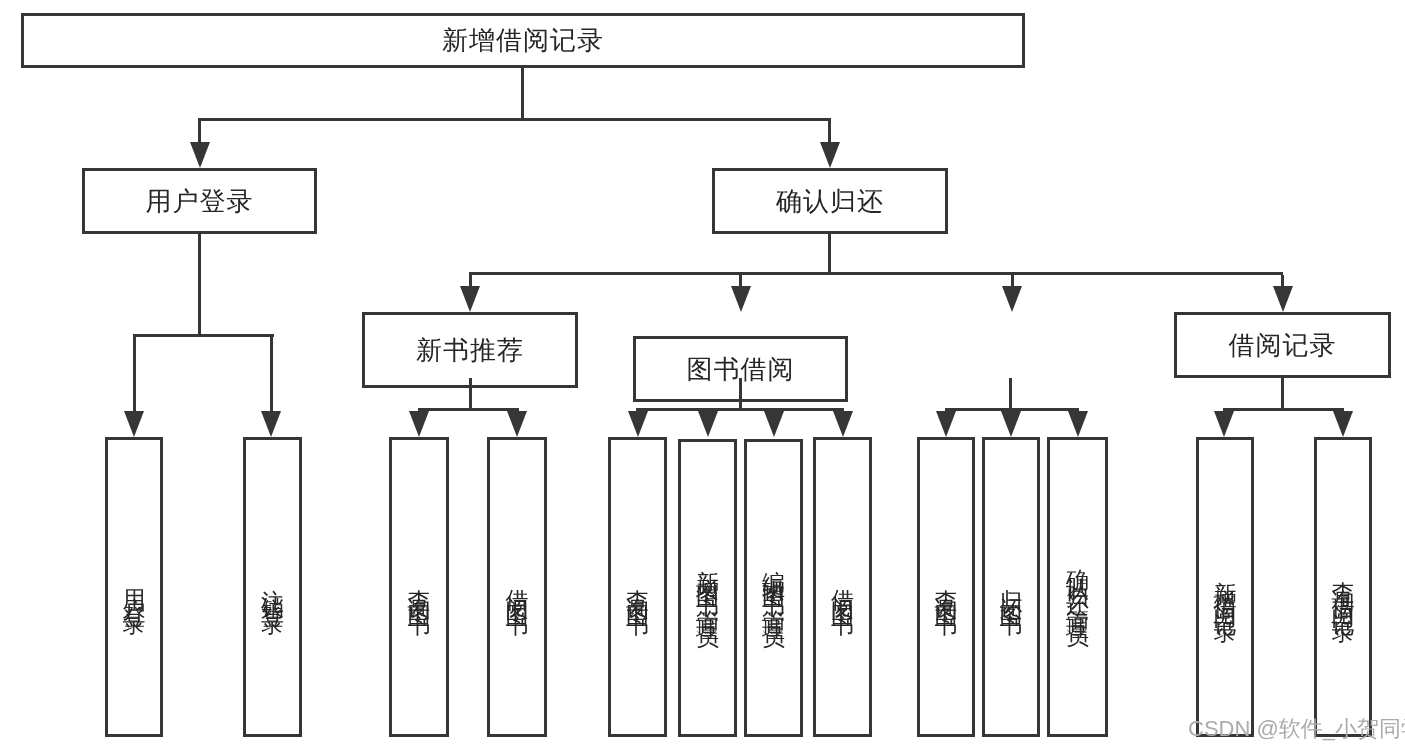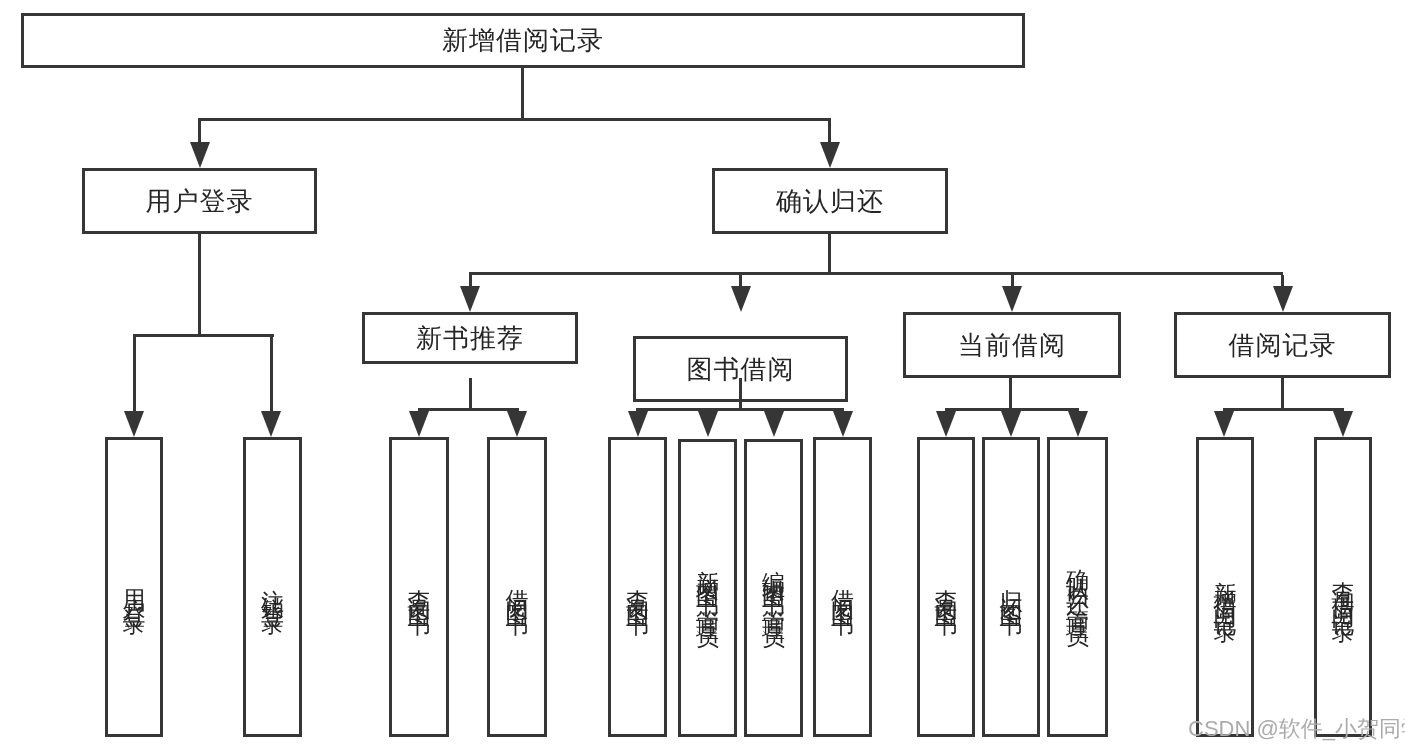--- a/index.html
+++ b/index.html
@@ -96,28 +96,25 @@
   <div class="line" style="left:469px; top:272px; width:814px; height:3px;"></div>
   <div class="line" style="left:469px; top:275px; width:3px; height:11px;"></div>
   <div class="arrow-down" style="left:460px; top:286px;"></div>
   <div class="line" style="left:739px; top:275px; width:3px; height:11px;"></div>
   <div class="arrow-down" style="left:731px; top:286px;"></div>
   <div class="line" style="left:1011px; top:275px; width:3px; height:11px;"></div>
   <div class="arrow-down" style="left:1002px; top:286px;"></div>
   <div class="line" style="left:1281px; top:275px; width:3px; height:11px;"></div>
   <div class="arrow-down" style="left:1273px; top:286px;"></div>
 
-  <div class="node" style="left:362px; top:312px; width:216px; height:52px;">
+  <div class="node" style="left:362px; top:312px; width:216px; height:76px;">
     <span class="h-label">新书推荐</span>
   </div>
   <div class="node" style="left:633px; top:312px; width:215px; height:66px;margin-top:24px;">
     <span class="h-label">图书借阅</span>
-  </div>
-  <div class="node" style="left:903px; top:312px; width:218px; height:66px;">
-    <span class="h-label">当前借阅</span>
   </div>
   <div class="node" style="left:1174px; top:312px; width:217px; height:66px;">
     <span class="h-label">借阅记录</span>
   </div>
 
   <div class="line" style="left:469px; top:378px; width:3px; height:32px;"></div>
   <div class="line" style="left:418px; top:408px; width:101px; height:3px;"></div>
   <div class="arrow-down" style="left:409px; top:411px;"></div>
   <div class="arrow-down" style="left:507px; top:411px;"></div>
 

